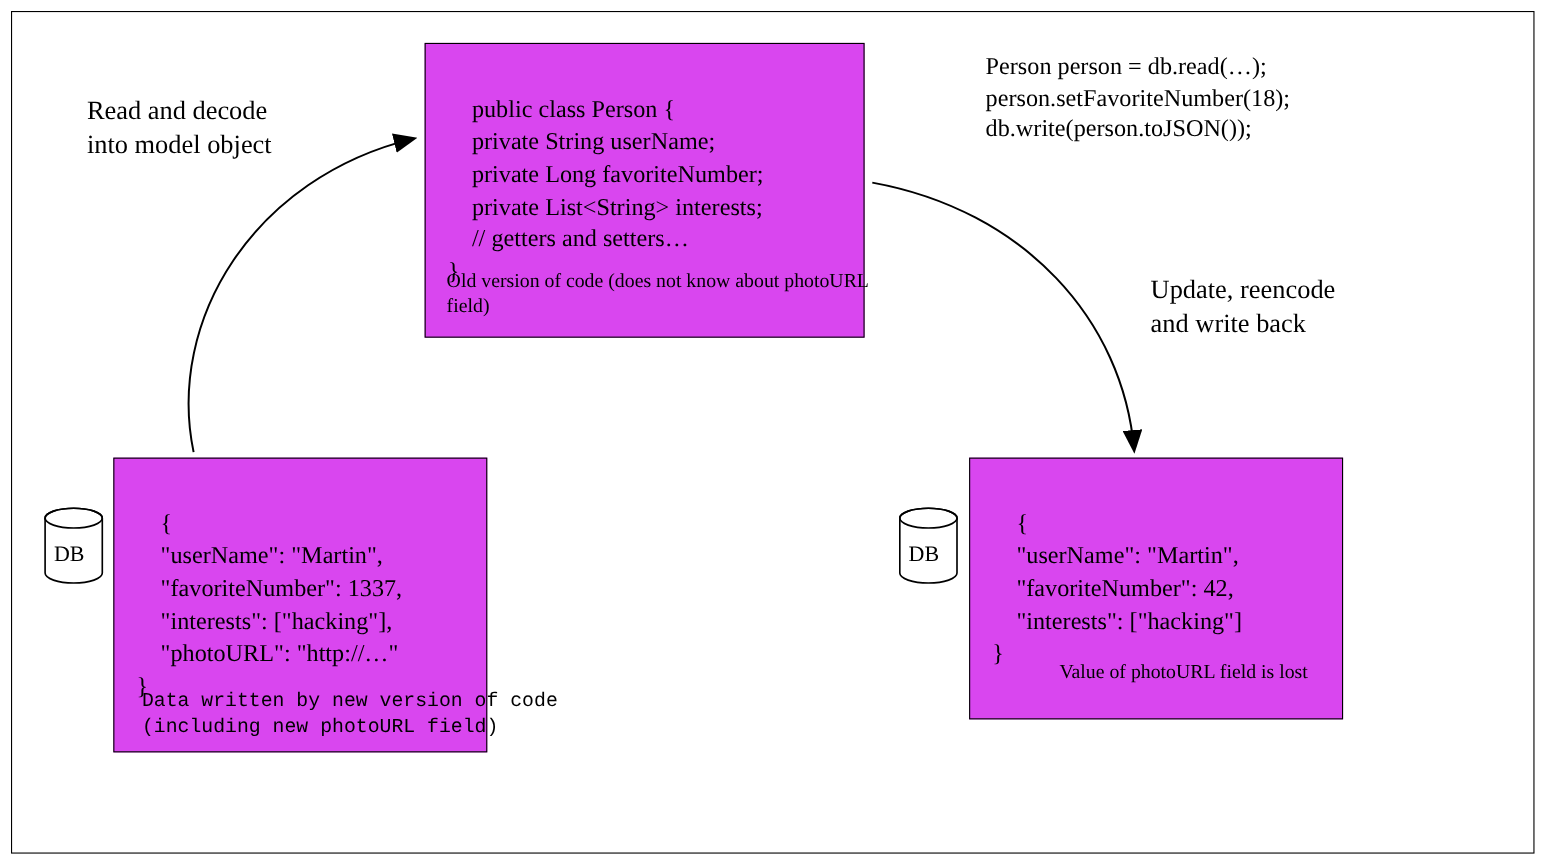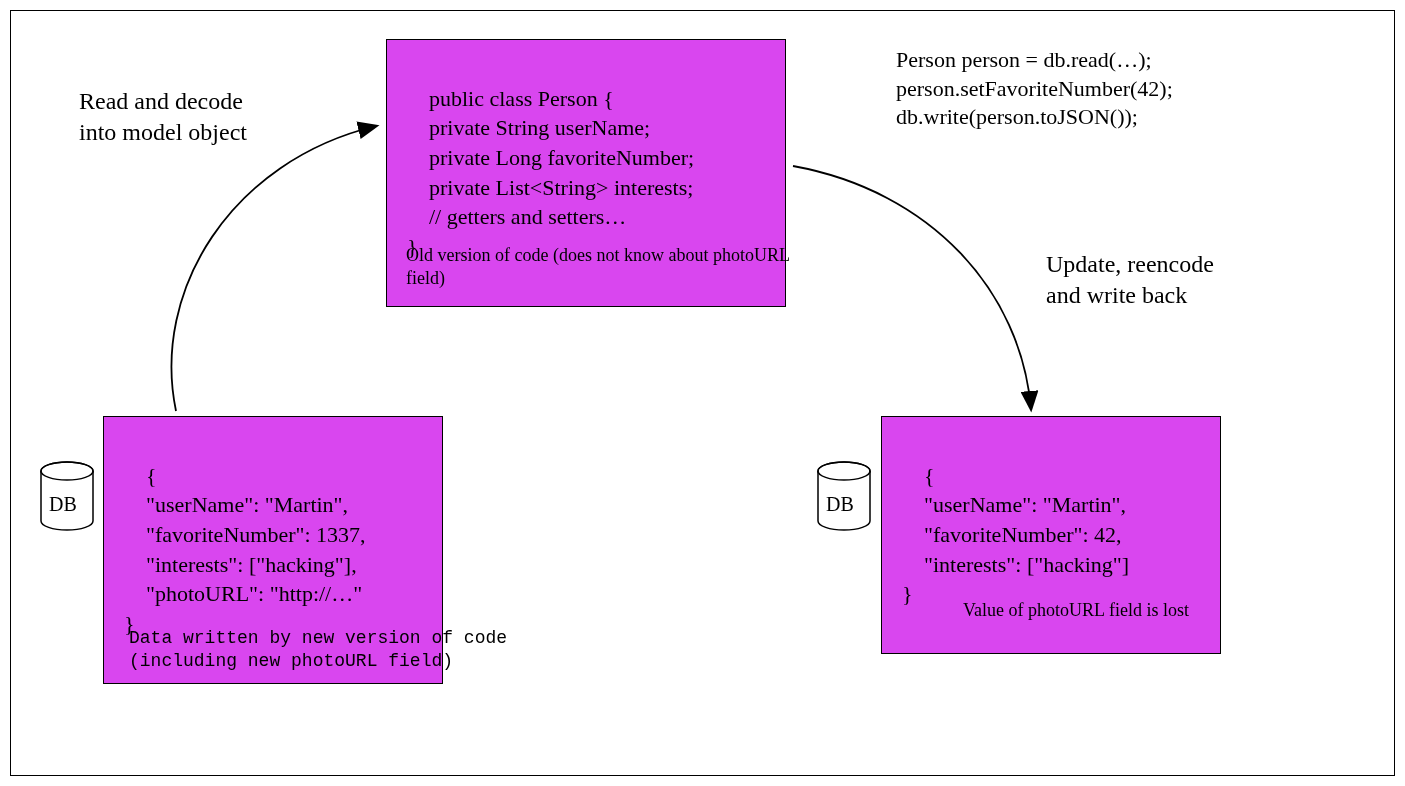--- a/index.html
+++ b/index.html
@@ -65,21 +65,21 @@
     private String userName;
     private Long favoriteNumber;
     private List&lt;String&gt; interests;
     // getters and setters…
 }</span>
   </div>
   <div class="caption" style="left:395px; top:233px; width:400px;">Old version of code (does not know
 about photoURL field)</div>
 
   <div class="caption" style="left:885px; top:35px; font-size:22px; white-space:pre;">Person person = db.read(…);
-person.setFavoriteNumber(42);
+person.setFavoriteNumber(18);
 db.write(person.toJSON());</div>
 
   <div class="label" style="left:1035px; top:238px; white-space:pre;">Update, reencode
 and write back</div>
 
   <div class="label" style="left:68px; top:75px; white-space:pre;">Read and decode
 into model object</div>
 
   <div class="box" style="left:92px; top:405px; width:340px;">
     <span>{

